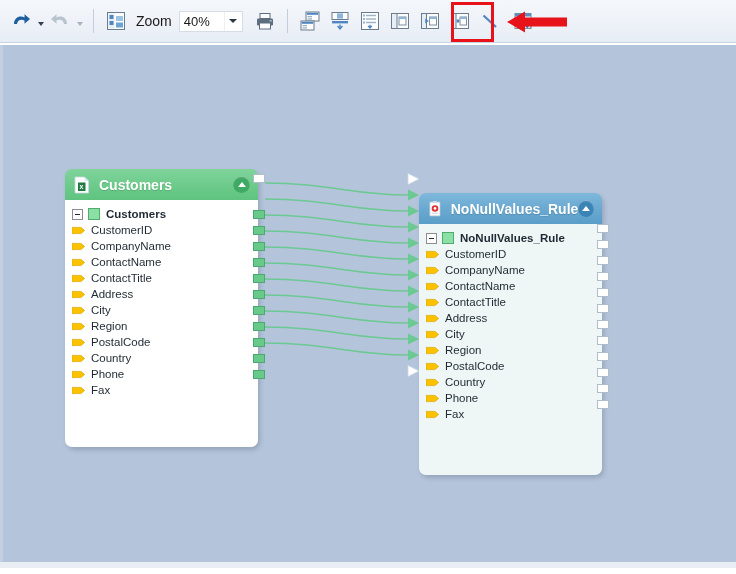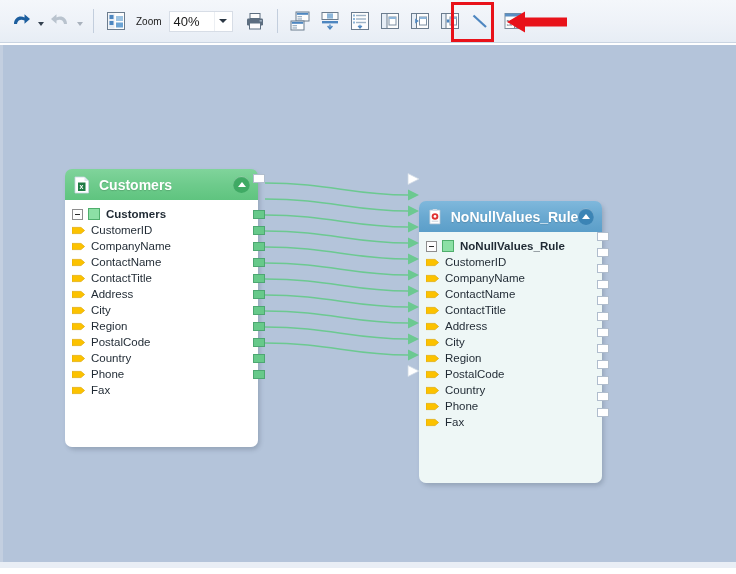--- a/index.html
+++ b/index.html
@@ -51,21 +51,21 @@
   }
   .caret-glyph {
     width: 0; height: 0;
     border-left: 3.5px solid transparent;
     border-right: 3.5px solid transparent;
     border-top: 4px solid #33404f;
   }
   .caret-glyph.dim { border-top-color: #a9b2bd; }
 
   .zoom-label {
-    font-size: 10px;
+    font-size: 14px;
     color: #1a1a1a;
     margin: 0 7px 0 5px;
     white-space: nowrap;
     text-align: right;
   }
   .zoom-combo {
     display: flex;
     align-items: stretch;
     height: 21px;
     width: 64px;
@@ -190,21 +190,21 @@
     background: #3faa64;
     box-shadow: inset 0 1px 1px rgba(255,255,255,0.45);
   }
   #node-customers .node-body {
     background: #ffffff;
     height: 247px;
   }
 
   
   #node-rule {
-    left: 419px; top: 156px;
+    left: 419px; top: 148px;
     width: 183px; height: 282px;
   }
   #node-rule .node-head {
     background: linear-gradient(to bottom, #7fb8dc 0%, #6aa9d1 50%, #5b9ec9 100%);
   }
   #node-rule .collapse-btn {
     background: #3b84b5;
     box-shadow: inset 0 1px 1px rgba(255,255,255,0.45);
   }
   #node-rule .node-body {

